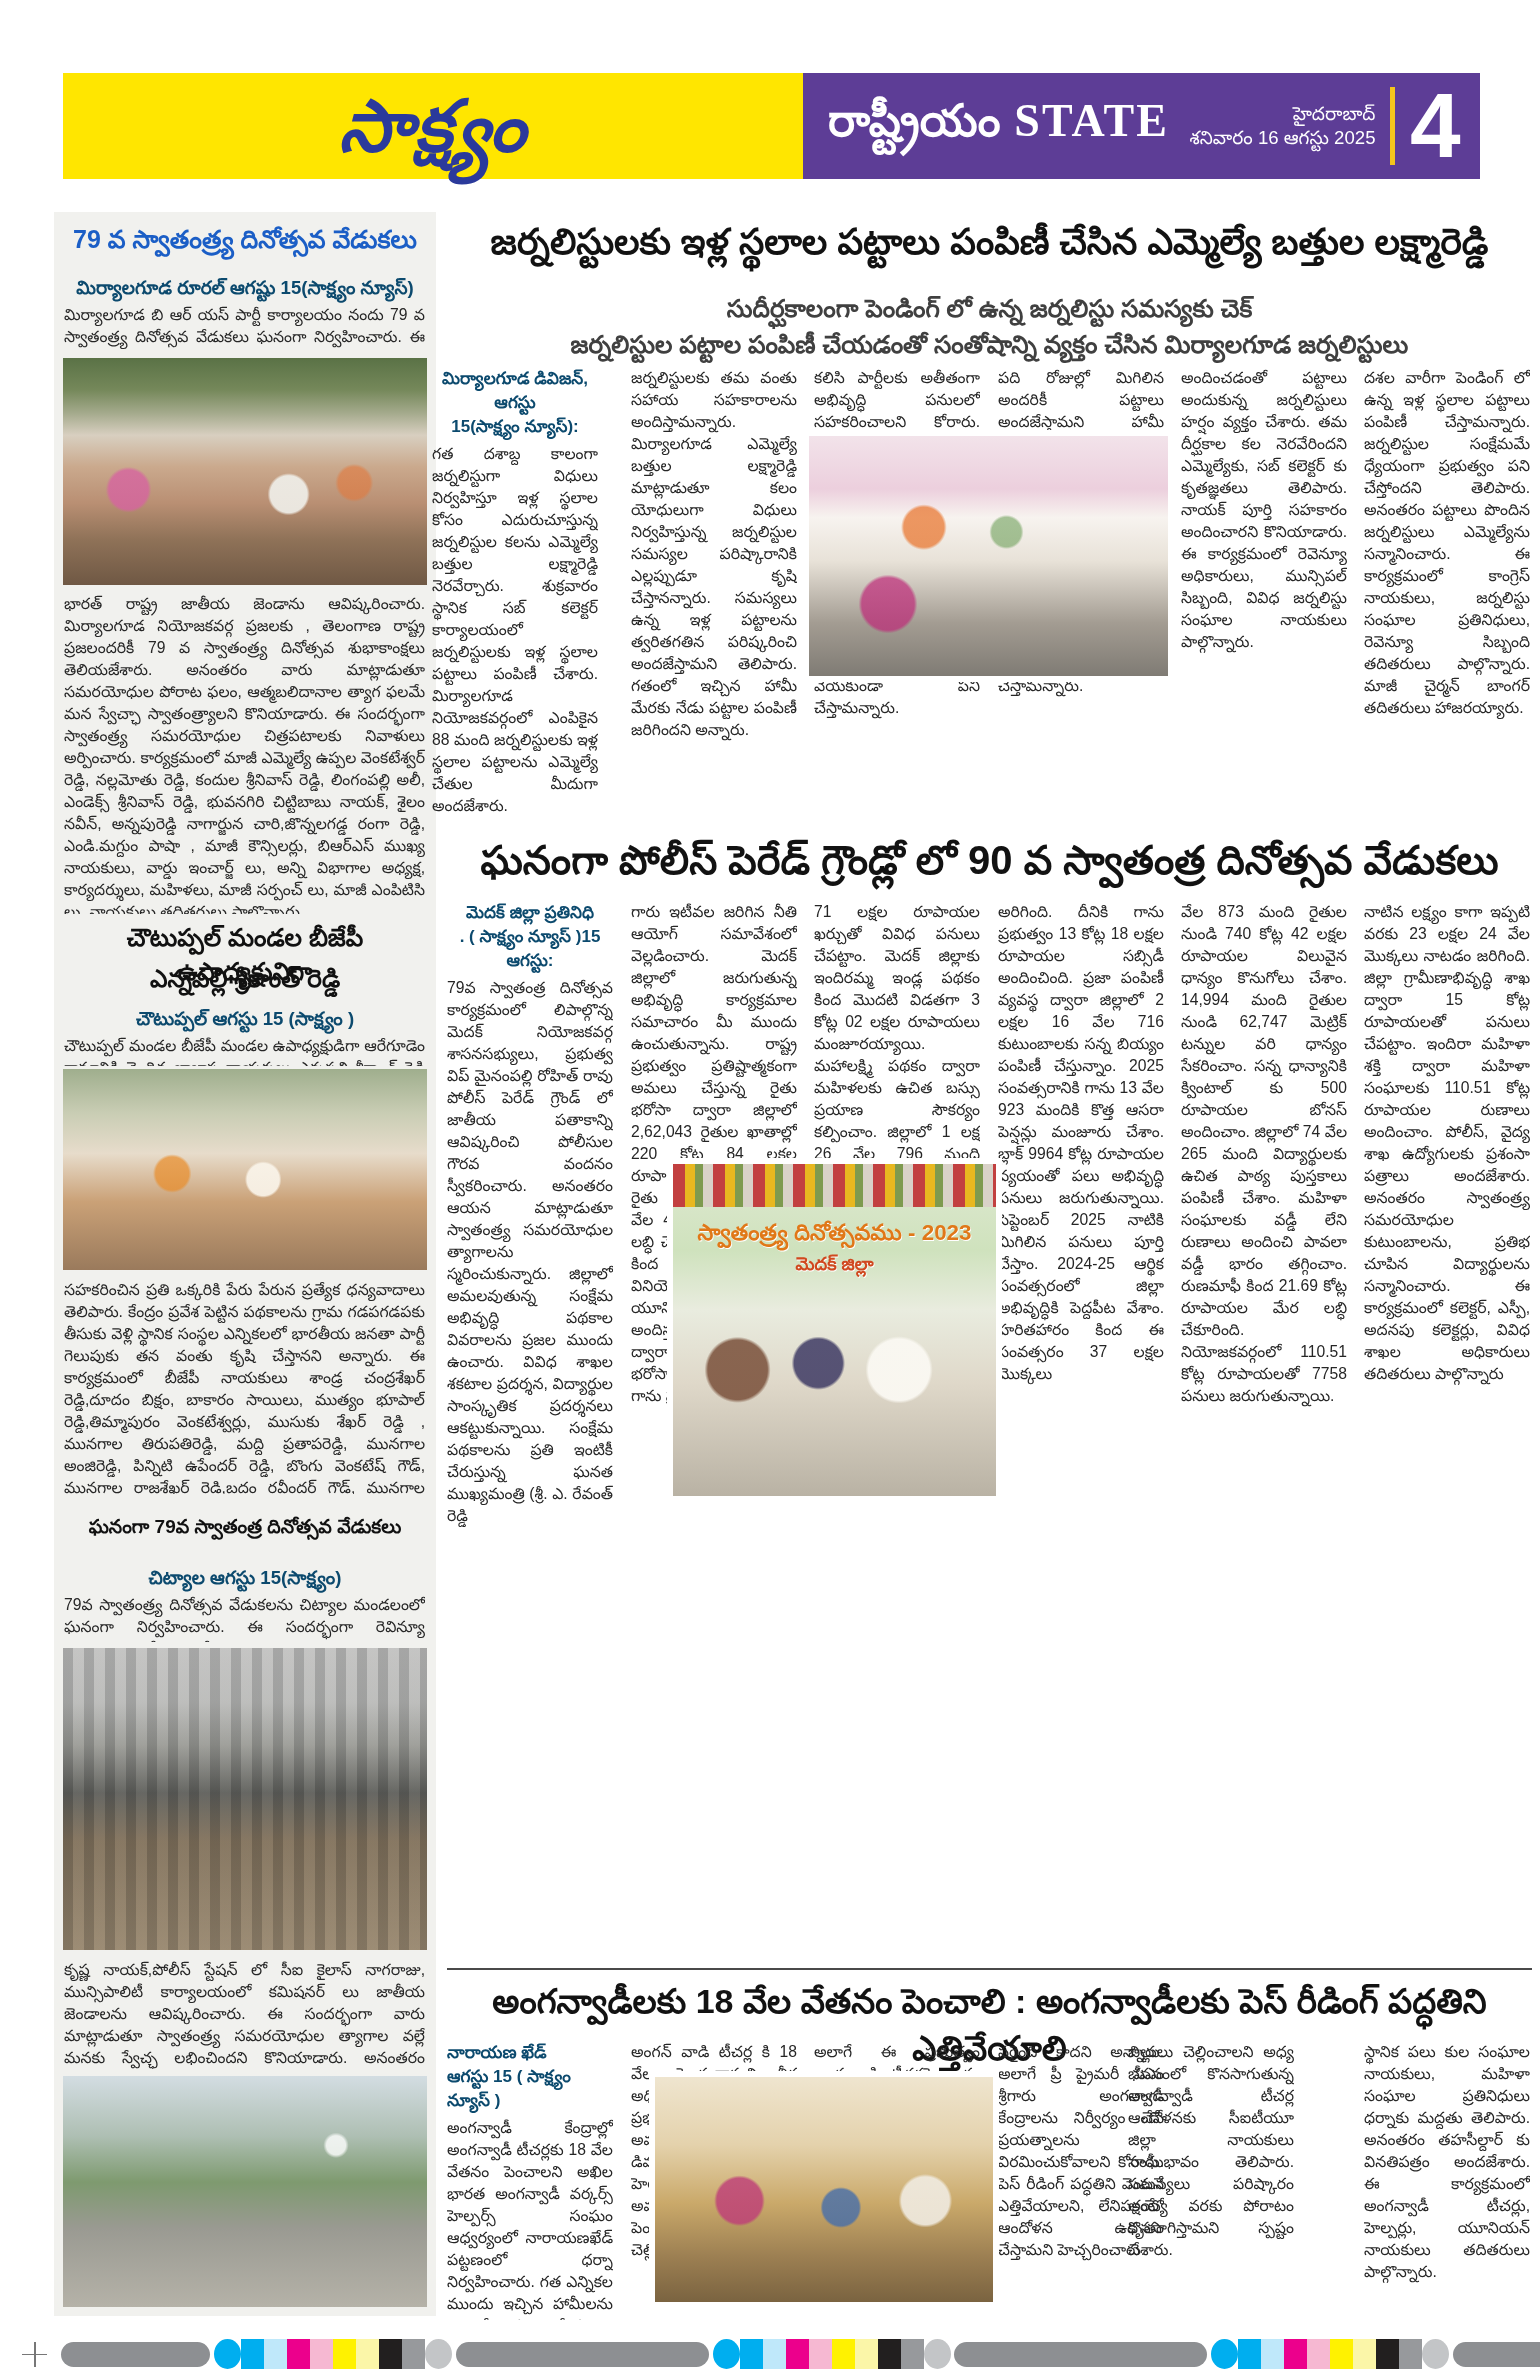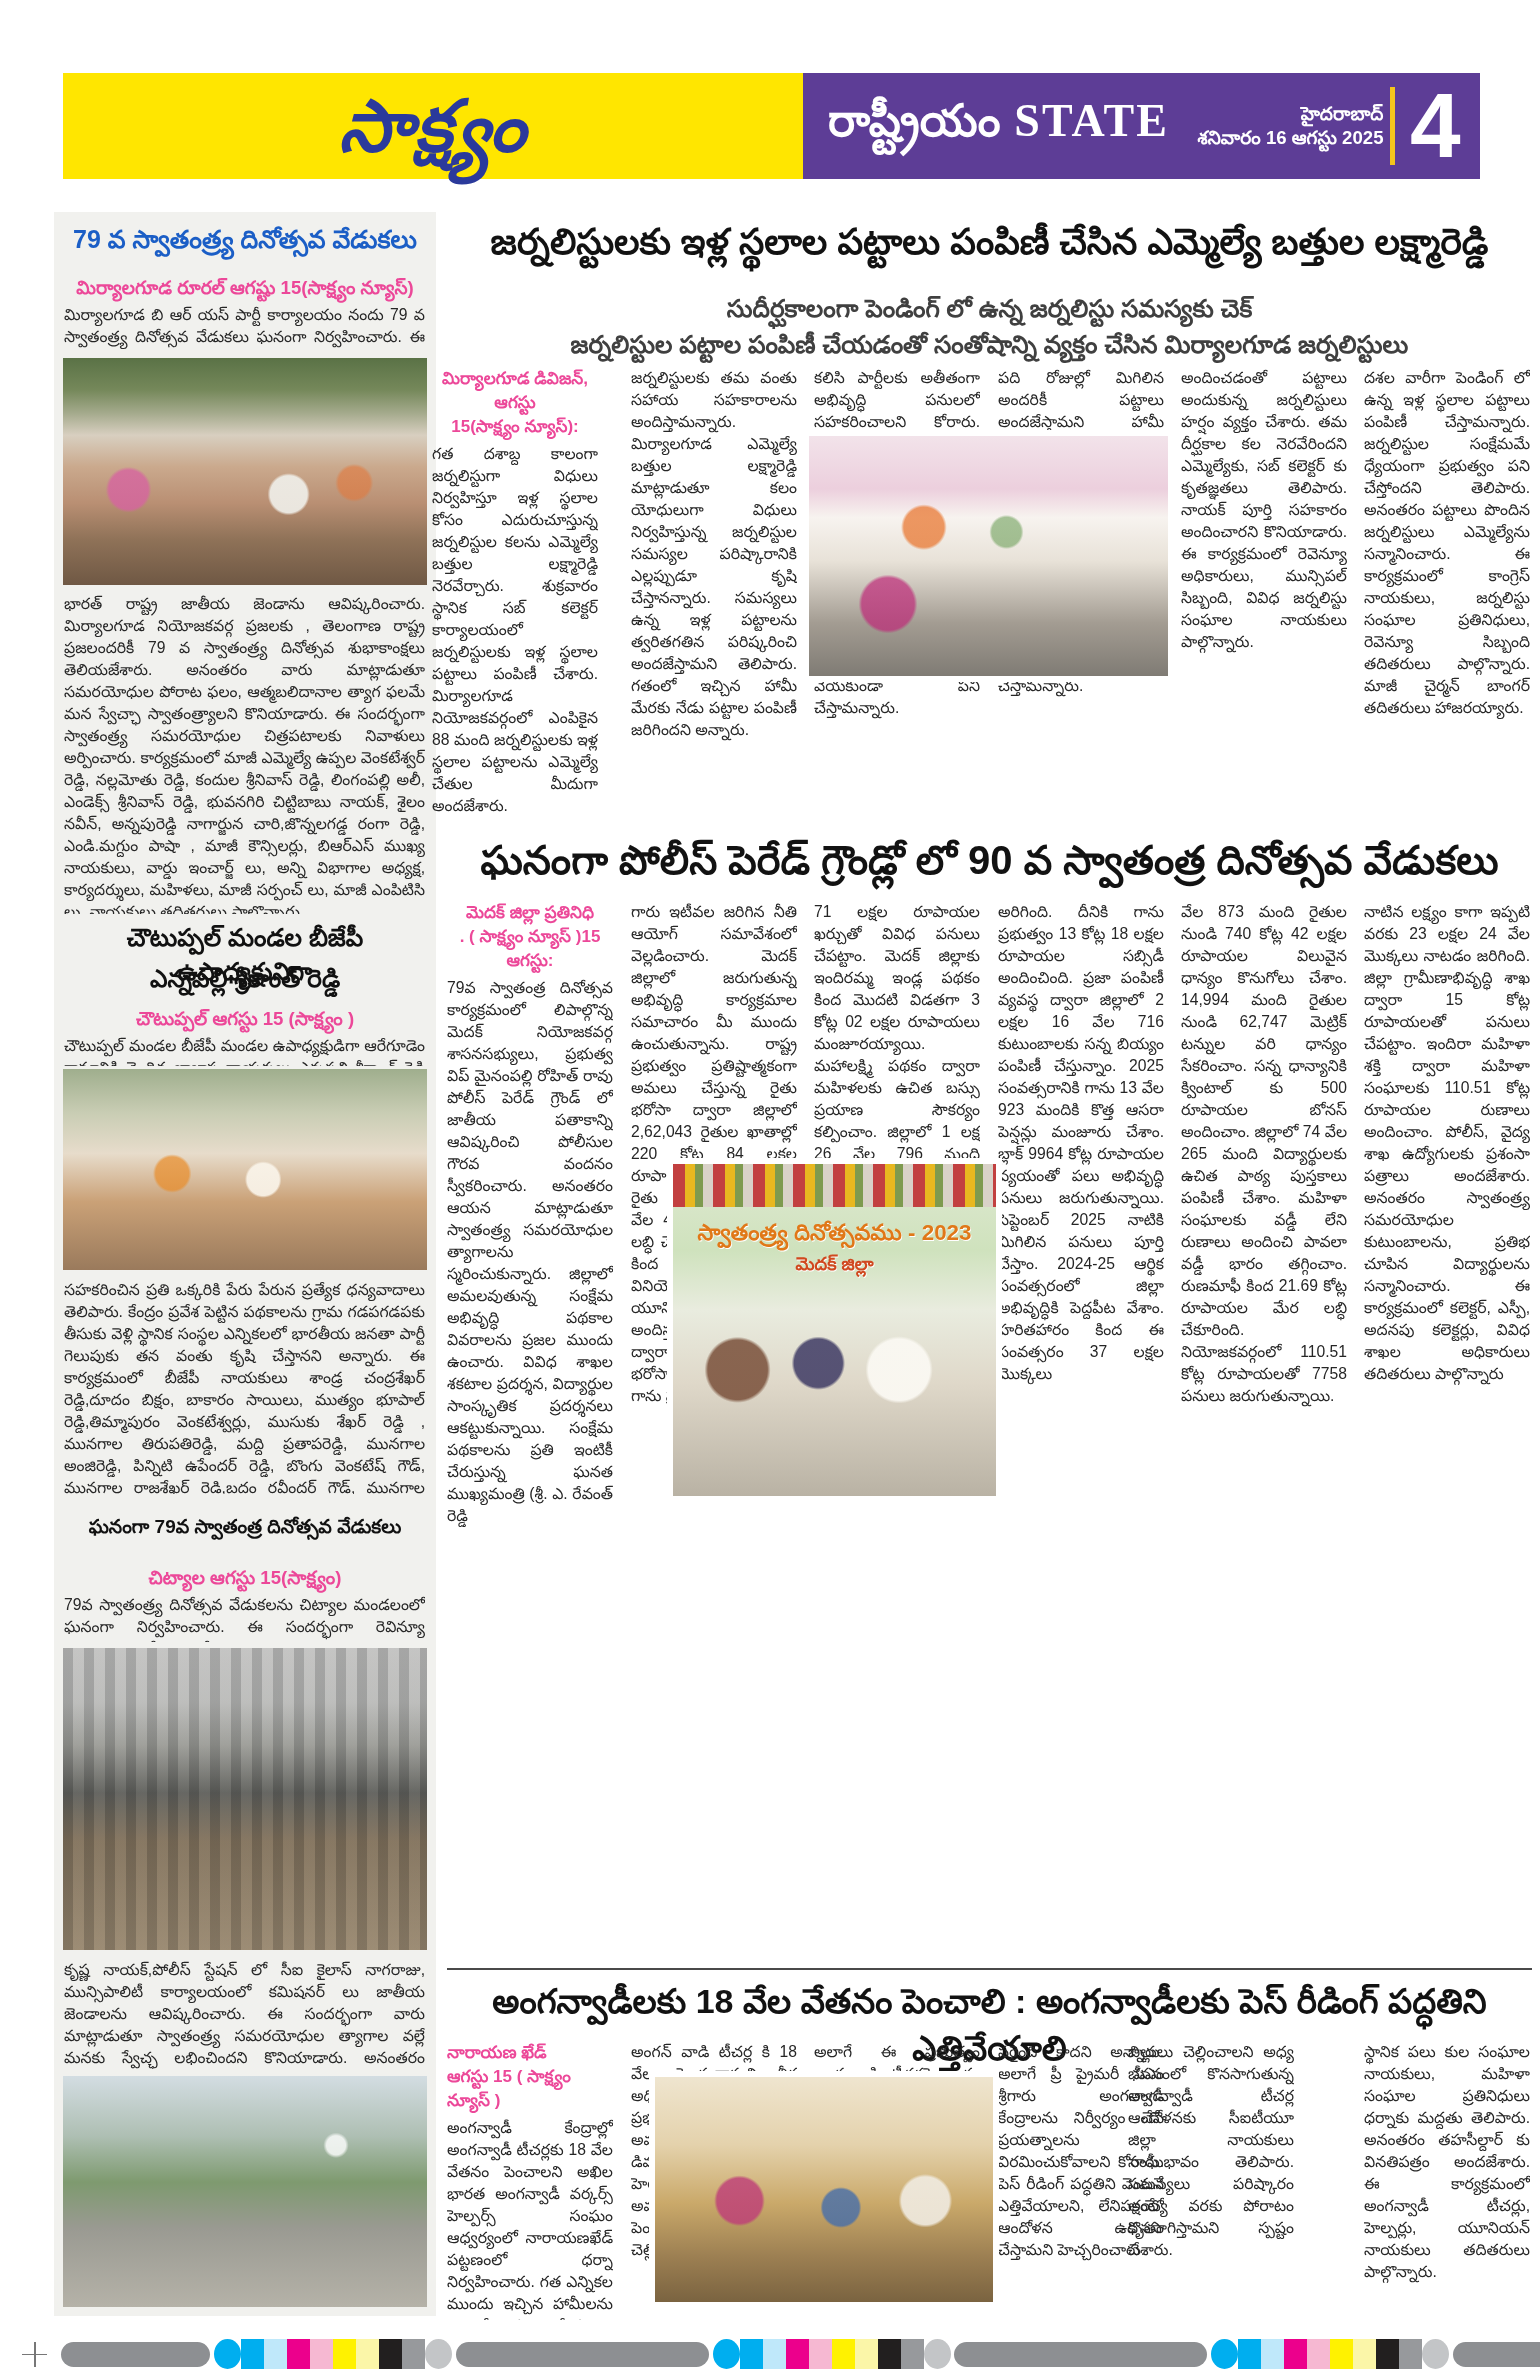--- a/index.html
+++ b/index.html
@@ -7,28 +7,28 @@
         font-family:"Liberation Sans", sans-serif;}
   
   .mast-yellow{position:absolute;left:63px;top:73px;width:740px;height:106px;background:#ffe600;
                display:flex;align-items:center;justify-content:center;}
   .logo{font-size:72px;font-weight:900;color:#2b3a9b;font-style:italic;letter-spacing:1.5px;line-height:1;}
   .mast-purple{position:absolute;left:803px;top:73px;width:677px;height:106px;background:#5d3d96;
                display:flex;align-items:center;color:#fff;}
   .section-title{padding-left:25px;font-weight:900;white-space:nowrap;}
   .section-title .te{font-size:45px;}
   .section-title .en{font-size:46px;font-family:"Liberation Serif", serif;letter-spacing:2.2px;margin-left:10.4px;}
-  .edition{margin-left:auto;text-align:right;font-size:18.6px;font-weight:bold;line-height:1.3;padding-right:7px;}
+  .edition{margin-left:auto;text-align:right;font-size:18.6px;font-weight:normal;line-height:1.3;padding-right:15px;}
   .mast-divider{width:4.5px;height:78px;background:#f5c51c;flex:none;}
   .pagenum{font-size:91px;font-weight:900;line-height:106px;padding:0 19.4px 0 15px;}
   
   .left-panel{position:absolute;left:54px;top:212px;width:382px;height:2104px;background:#f1f1ee;}
   .lp-head{position:absolute;left:60px;width:370px;text-align:center;font-weight:900;color:#111;}
   .lp-head.blue{color:#1b5ec6;}
-  .dateline{color:#ec4899;font-weight:bold;text-align:center;white-space:pre-line;}
+  .dateline{color:#0c4a6e;font-weight:bold;text-align:center;white-space:pre-line;}
   .lp-date{position:absolute;left:60px;width:370px;font-size:18.6px;}
   .lp-text{position:absolute;left:64px;width:361px;font-size:15.7px;line-height:1.4;color:#262626;
            text-align:justify;overflow:hidden;}
   
   .photo{position:absolute;overflow:hidden;background:#cfcfcf;}
   .photo.framed{border:6px solid #ffffff;box-sizing:border-box;}
   .ph-a{background:
         radial-gradient(circle at 18% 58%, rgba(214,100,160,.8) 0 6%, transparent 7%),
         radial-gradient(circle at 62% 60%, rgba(240,240,235,.9) 0 7%, transparent 8%),
         radial-gradient(circle at 80% 55%, rgba(226,120,60,.6) 0 5%, transparent 6%),

